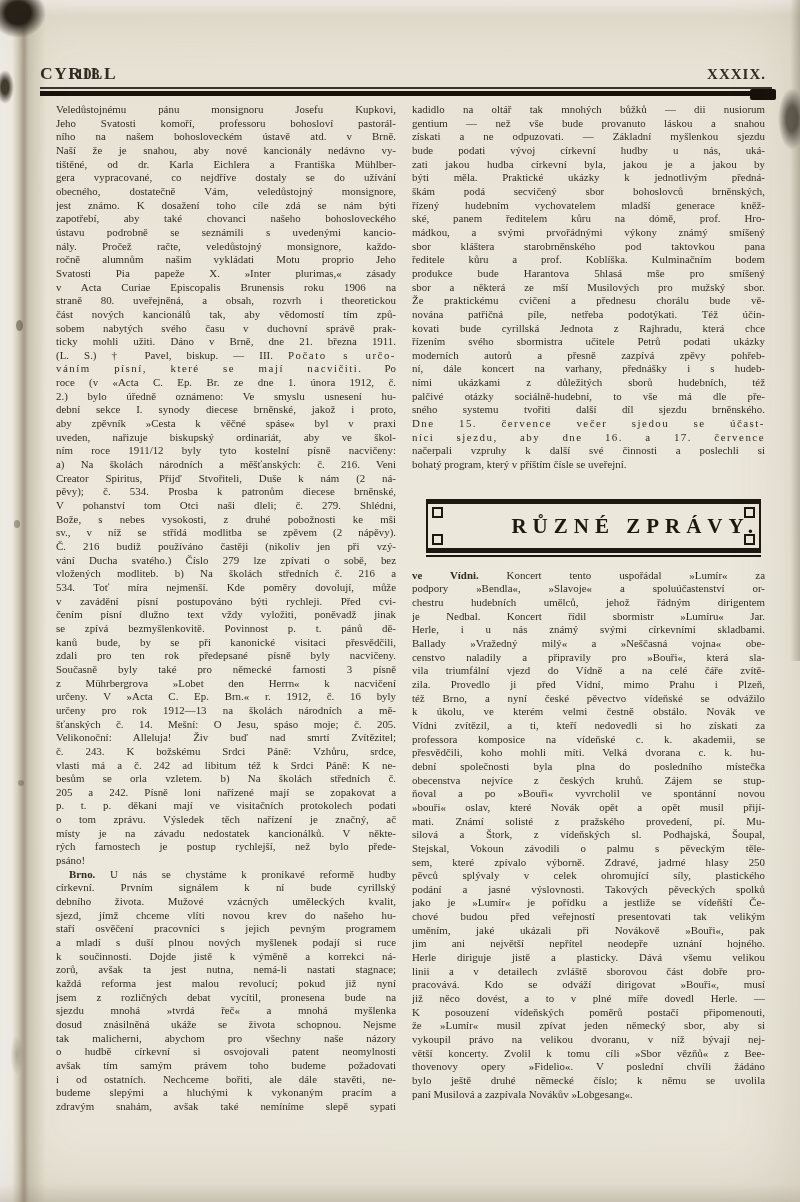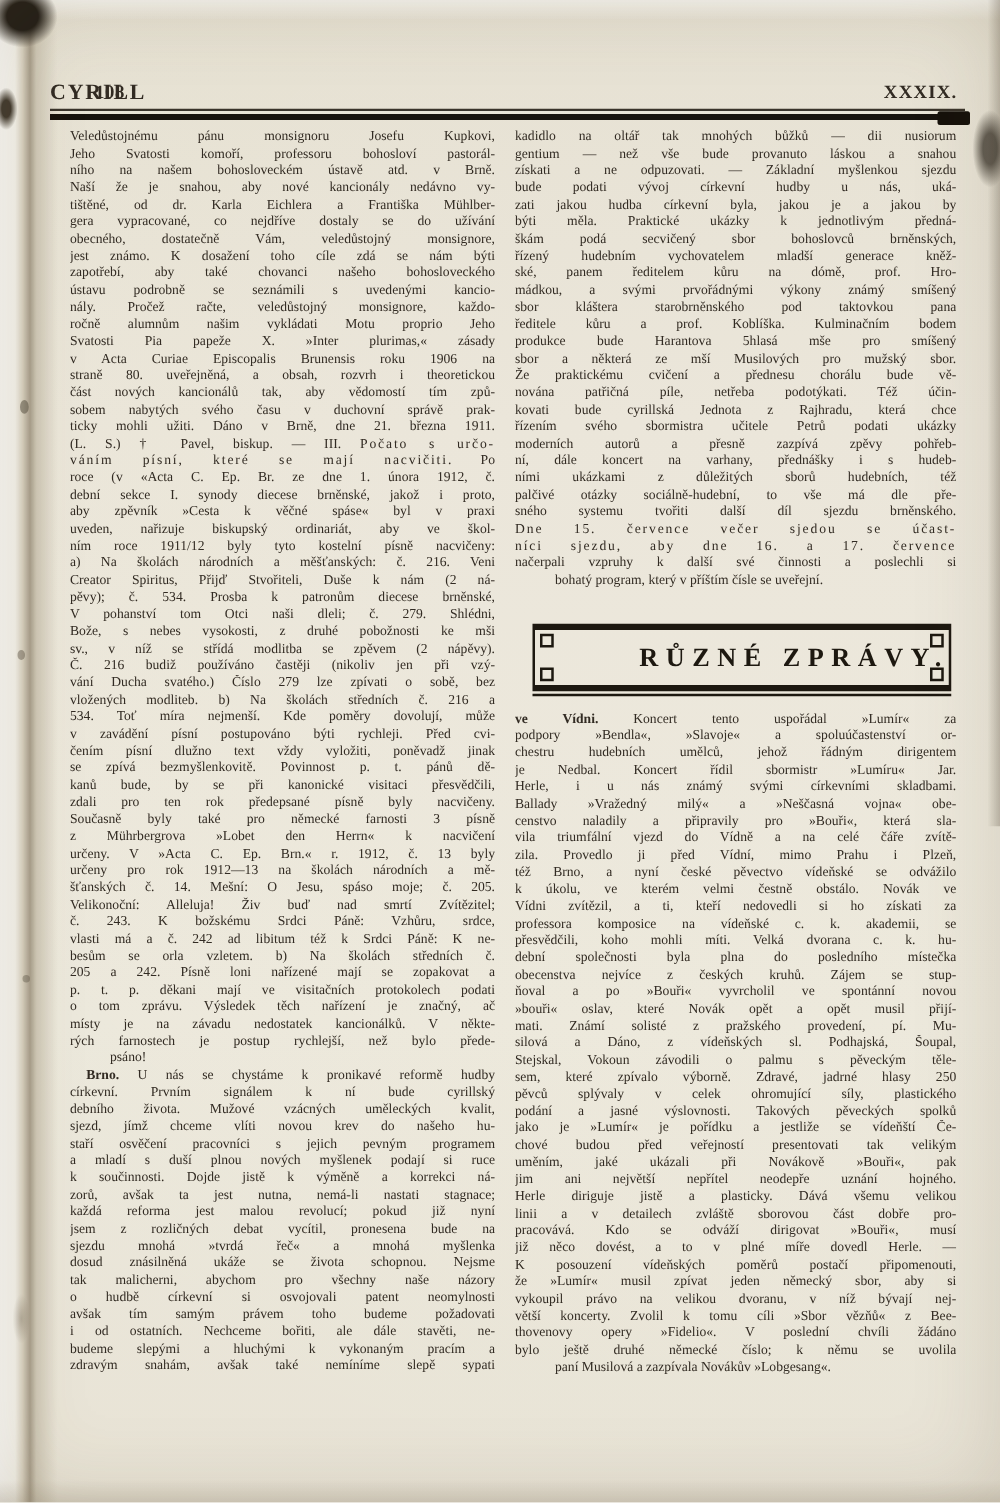--- a/index.html
+++ b/index.html
@@ -47,21 +47,21 @@
   .hrule { position:absolute; left:40px; right:28px; top:87px; height:10px;
     background:linear-gradient(180deg,#39332a 0px,#39332a 2px,rgba(0,0,0,0) 2px,rgba(0,0,0,0) 4px,#17120c 4px,#17120c 9px,rgba(0,0,0,0) 9px); }
   .rule-blob { position:absolute; right:24px; top:89px; width:26px; height:11px; background:#15100a; border-radius:2px; }
 
   
   .col { position:absolute; top:103px; font-size:10.9px; }
   .col-left  { left:56px;  width:340px; }
   .col-right { left:412px; width:353px; }
   .para { margin:0; }
   .ln { text-align:justify; text-align-last:justify; line-height:13.66px; height:13.66px; overflow:hidden; }
-  .ln-last { text-align-last:left;margin-left:32px; }
+  .ln-last { text-align-last:left; }
   .ln-ind { text-indent:13px; }
   span.b { font-weight:700; }
   span.sp { letter-spacing:1.5px; }
 
   
   .news-box { position:relative; margin:27px 4px 16px 14px; height:44px;
     border:2px solid #1d1810; border-top-width:5px; border-bottom-width:5px; }
   .news-box::after { content:''; position:absolute; left:-2px; right:-2px; bottom:-9px; height:2px; background:#1d1810; }
   .news-box .sq { position:absolute; width:7px; height:7px; border:2px solid #1d1810; }
   .news-box .sq-tl { top:3px; left:4px; }   .news-box .sq-tr { top:3px; right:4px; }
@@ -109,20 +109,21 @@
         <div class="ln"><span>ročně alumnům našim vykládati Motu proprio Jeho</span></div>
         <div class="ln"><span>Svatosti Pia papeže X. »Inter plurimas,« zásady</span></div>
         <div class="ln"><span>v Acta Curiae Episcopalis Brunensis roku 1906 na</span></div>
         <div class="ln"><span>straně 80. uveřejněná, a obsah, rozvrh i theoretickou</span></div>
         <div class="ln"><span>část nových kancionálů tak, aby vědomostí tím způ-</span></div>
         <div class="ln"><span>sobem nabytých svého času v duchovní správě prak-</span></div>
         <div class="ln"><span>ticky mohli užiti. Dáno v Brně, dne 21. března 1911.</span></div>
         <div class="ln"><span>(L. S.) † Pavel, biskup. — III. </span><span class="sp">Počato s určo-</span></div>
         <div class="ln"><span class="sp">váním písní, které se mají nacvičiti.</span><span> Po</span></div>
         <div class="ln"><span>roce (v «Acta C. Ep. Br. ze dne 1. února 1912, č.</span></div>
+        <div class="ln"><span>2.) bylo úředně oznámeno: Ve smyslu usnesení hu-</span></div>
         <div class="ln"><span>dební sekce I. synody diecese brněnské, jakož i proto,</span></div>
         <div class="ln"><span>aby zpěvník »Cesta k věčné spáse« byl v praxi</span></div>
         <div class="ln"><span>uveden, nařizuje biskupský ordinariát, aby ve škol-</span></div>
         <div class="ln"><span>ním roce 1911/12 byly tyto kostelní písně nacvičeny:</span></div>
         <div class="ln"><span>a) Na školách národních a měšťanských: č. 216. Veni</span></div>
         <div class="ln"><span>Creator Spiritus, Přijď Stvořiteli, Duše k nám (2 ná-</span></div>
         <div class="ln"><span>pěvy); č. 534. Prosba k patronům diecese brněnské,</span></div>
         <div class="ln"><span>V pohanství tom Otci naši dleli; č. 279. Shlédni,</span></div>
         <div class="ln"><span>Bože, s nebes vysokosti, z druhé pobožnosti ke mši</span></div>
         <div class="ln"><span>sv., v níž se střídá modlitba se zpěvem (2 nápěvy).</span></div>
@@ -130,21 +131,21 @@
         <div class="ln"><span>vání Ducha svatého.) Číslo 279 lze zpívati o sobě, bez</span></div>
         <div class="ln"><span>vložených modliteb. b) Na školách středních č. 216 a</span></div>
         <div class="ln"><span>534. Toť míra nejmenší. Kde poměry dovolují, může</span></div>
         <div class="ln"><span>v zavádění písní postupováno býti rychleji. Před cvi-</span></div>
         <div class="ln"><span>čením písní dlužno text vždy vyložiti, poněvadž jinak</span></div>
         <div class="ln"><span>se zpívá bezmyšlenkovitě. Povinnost p. t. pánů dě-</span></div>
         <div class="ln"><span>kanů bude, by se při kanonické visitaci přesvědčili,</span></div>
         <div class="ln"><span>zdali pro ten rok předepsané písně byly nacvičeny.</span></div>
         <div class="ln"><span>Současně byly také pro německé farnosti 3 písně</span></div>
         <div class="ln"><span>z Mührbergrova »Lobet den Herrn« k nacvičení</span></div>
-        <div class="ln"><span>určeny. V »Acta C. Ep. Brn.« r. 1912, č. 13 byly</span></div>
+        <div class="ln"><span>určeny. V »Acta C. Ep. Brn.« r. 1912, č. 16 byly</span></div>
         <div class="ln"><span>určeny pro rok 1912—13 na školách národních a mě-</span></div>
         <div class="ln"><span>šťanských č. 14. Mešní: O Jesu, spáso moje; č. 205.</span></div>
         <div class="ln"><span>Velikonoční: Alleluja! Živ buď nad smrtí Zvítězitel;</span></div>
         <div class="ln"><span>č. 243. K božskému Srdci Páně: Vzhůru, srdce,</span></div>
         <div class="ln"><span>vlasti má a č. 242 ad libitum též k Srdci Páně: K ne-</span></div>
         <div class="ln"><span>besům se orla vzletem. b) Na školách středních č.</span></div>
         <div class="ln"><span>205 a 242. Písně loni nařízené mají se zopakovat a</span></div>
         <div class="ln"><span>p. t. p. děkani mají ve visitačních protokolech podati</span></div>
         <div class="ln"><span>o tom zprávu. Výsledek těch nařízení je značný, ač</span></div>
         <div class="ln"><span>místy je na závadu nedostatek kancionálků. V někte-</span></div>
@@ -222,21 +223,21 @@
         <div class="ln"><span>též Brno, a nyní české pěvectvo vídeňské se odvážilo</span></div>
         <div class="ln"><span>k úkolu, ve kterém velmi čestně obstálo. Novák ve</span></div>
         <div class="ln"><span>Vídni zvítězil, a ti, kteří nedovedli si ho získati za</span></div>
         <div class="ln"><span>professora komposice na vídeňské c. k. akademii, se</span></div>
         <div class="ln"><span>přesvědčili, koho mohli míti. Velká dvorana c. k. hu-</span></div>
         <div class="ln"><span>dební společnosti byla plna do posledního místečka</span></div>
         <div class="ln"><span>obecenstva nejvíce z českých kruhů. Zájem se stup-</span></div>
         <div class="ln"><span>ňoval a po »Bouři« vyvrcholil ve spontánní novou</span></div>
         <div class="ln"><span>»bouři« oslav, které Novák opět a opět musil přijí-</span></div>
         <div class="ln"><span>mati. Známí solisté z pražského provedení, pí. Mu-</span></div>
-        <div class="ln"><span>silová a Dáno, z vídeňských sl. Podhajská, Šoupal,</span></div>
+        <div class="ln"><span>silová a Štork, z vídeňských sl. Podhajská, Šoupal,</span></div>
         <div class="ln"><span>Stejskal, Vokoun závodili o palmu s pěveckým těle-</span></div>
         <div class="ln"><span>sem, které zpívalo výborně. Zdravé, jadrné hlasy 250</span></div>
         <div class="ln"><span>pěvců splývaly v celek ohromující síly, plastického</span></div>
         <div class="ln"><span>podání a jasné výslovnosti. Takových pěveckých spolků</span></div>
         <div class="ln"><span>jako je »Lumír« je pořídku a jestliže se vídeňští Če-</span></div>
         <div class="ln"><span>chové budou před veřejností presentovati tak velikým</span></div>
         <div class="ln"><span>uměním, jaké ukázali při Novákově »Bouři«, pak</span></div>
         <div class="ln"><span>jim ani největší nepřítel neodepře uznání hojného.</span></div>
         <div class="ln"><span>Herle diriguje jistě a plasticky. Dává všemu velikou</span></div>
         <div class="ln"><span>linii a v detailech zvláště sborovou část dobře pro-</span></div>

